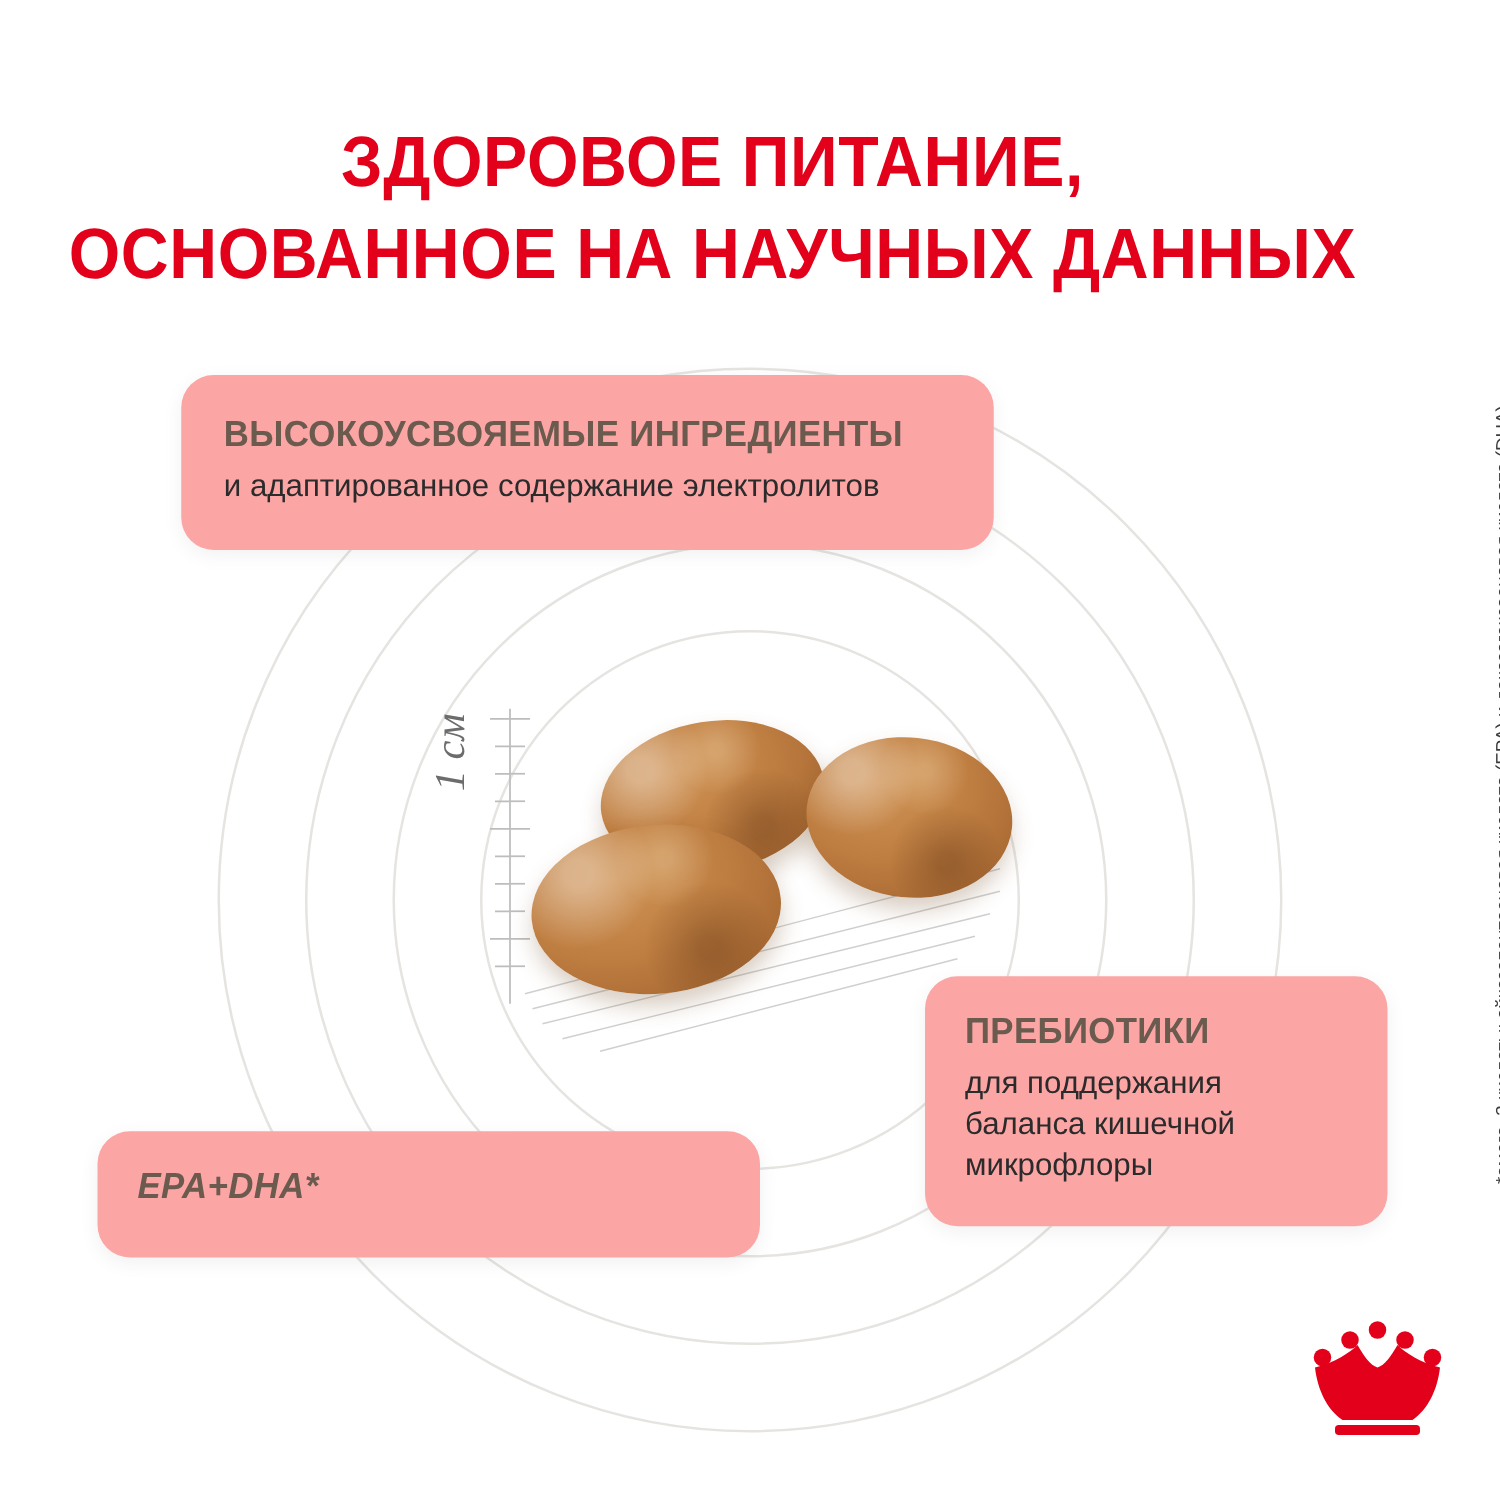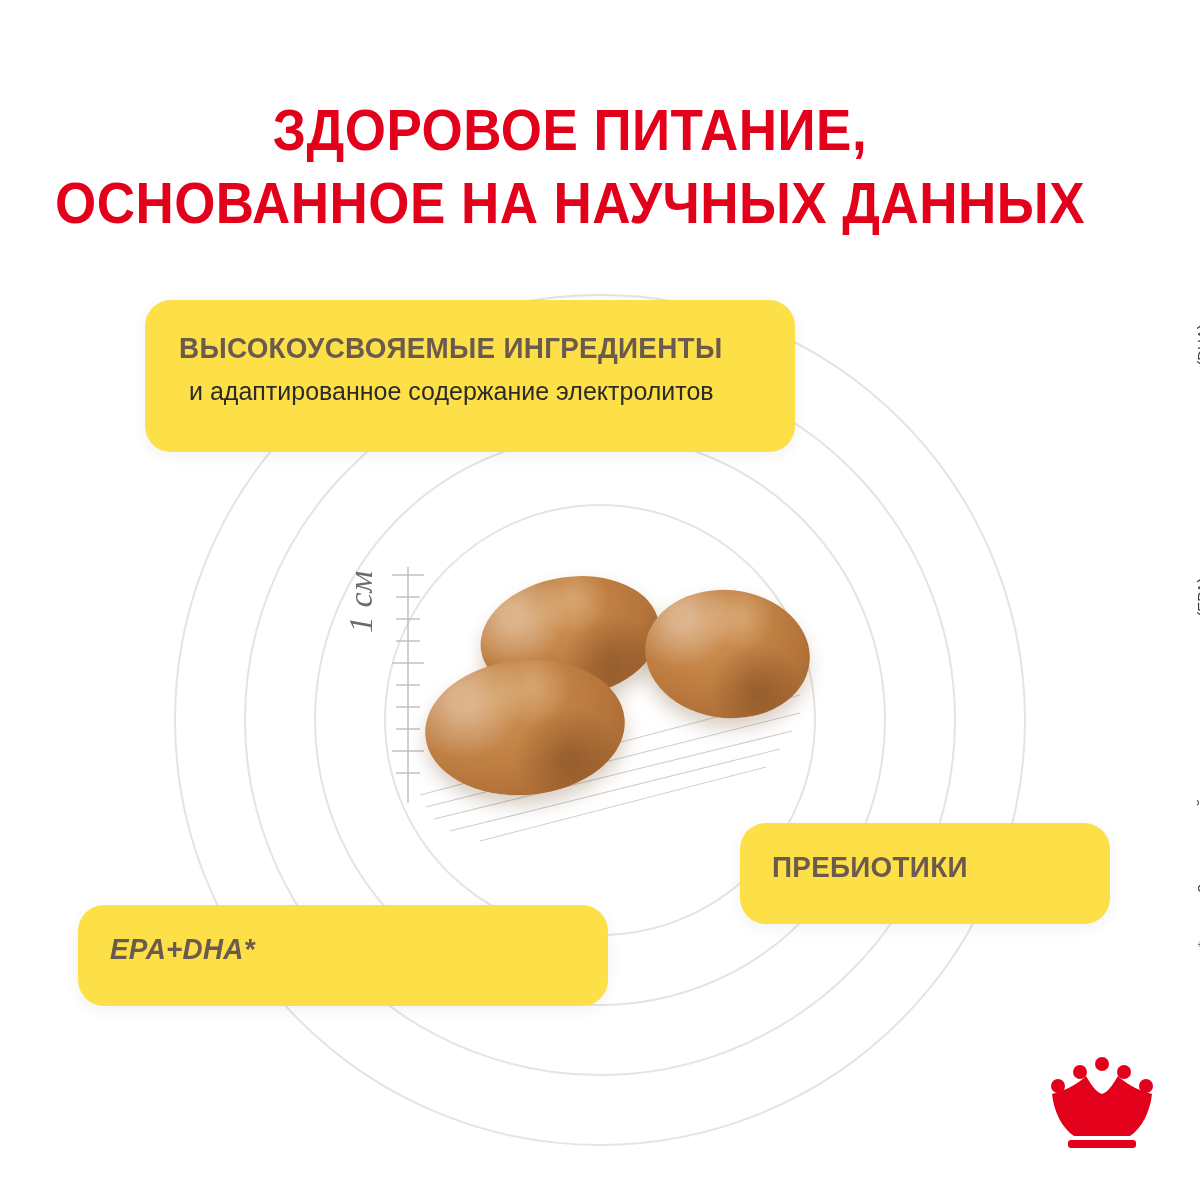--- a/index.html
+++ b/index.html
@@ -80,52 +80,52 @@
     font-style: italic;
     font-size: 34px;
     transform: rotate(-90deg);
     transform-origin: left top;
     white-space: nowrap;
   }
 
   
   .card {
     position: absolute;
-    background: #fde047;
+    background: #fca5a5;
     border-radius: 26px;
     box-shadow: 0 4px 16px rgba(0,0,0,0.06);
     box-sizing: border-box;
   }
   .card-heading {
     color: #6b5a4e;
     font-family: "Liberation Sans Narrow", "Liberation Sans", sans-serif;
     font-weight: bold;
     font-size: 29px;
     letter-spacing: 0.3px;
     text-transform: uppercase;
     margin: 0 0 8px 0;
     transform: scaleX(0.96);
     transform-origin: left center;
   }
   .card-body {
     color: #2b2b2b;
     font-size: 25px;
     line-height: 1.32;
-    margin: 10px;
+    margin: 0;
   }
 
   #card-ingredients {
     left: 145px;
     top: 300px;
     width: 650px;
     padding: 32px 34px 34px 34px;
   }
   #card-prebiotics {
     left: 740px;
-    top: 823px;
+    top: 781px;
     width: 370px;
     padding: 28px 32px 32px 32px;
   }
   #card-epa {
     left: 78px;
     top: 905px;
     width: 530px;
     padding: 28px 32px 32px 32px;
     font-style: italic;
   }
@@ -199,20 +199,21 @@
   <span class="scale-label">1 см</span>
 </div>
 
 <div class="card" id="card-ingredients">
   <p class="card-heading">ВЫСОКОУСВОЯЕМЫЕ ИНГРЕДИЕНТЫ</p>
   <p class="card-body">и адаптированное содержание электролитов</p>
 </div>
 
 <div class="card" id="card-prebiotics">
   <p class="card-heading">ПРЕБИОТИКИ</p>
+  <p class="card-body">для поддержания баланса кишечной микрофлоры</p>
 </div>
 
 <div class="card" id="card-epa">
   <p class="card-heading">EPA+DHA*</p>
 </div>
 
 <div class="footnote">*омега–3 кислоты: эйкозапентоеновая кислота (EPA) и докозагексаеновая кислота (DHA).</div>
 
 <svg class="logo" viewBox="0 0 112 96" aria-hidden="true">
   <g fill="#e2001a">

